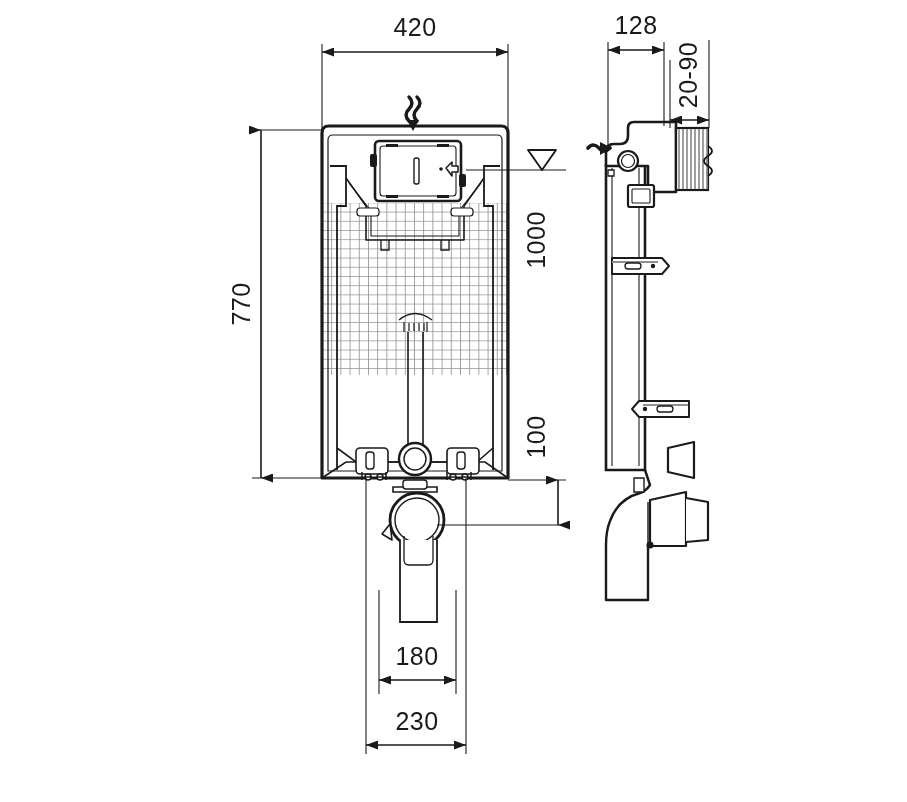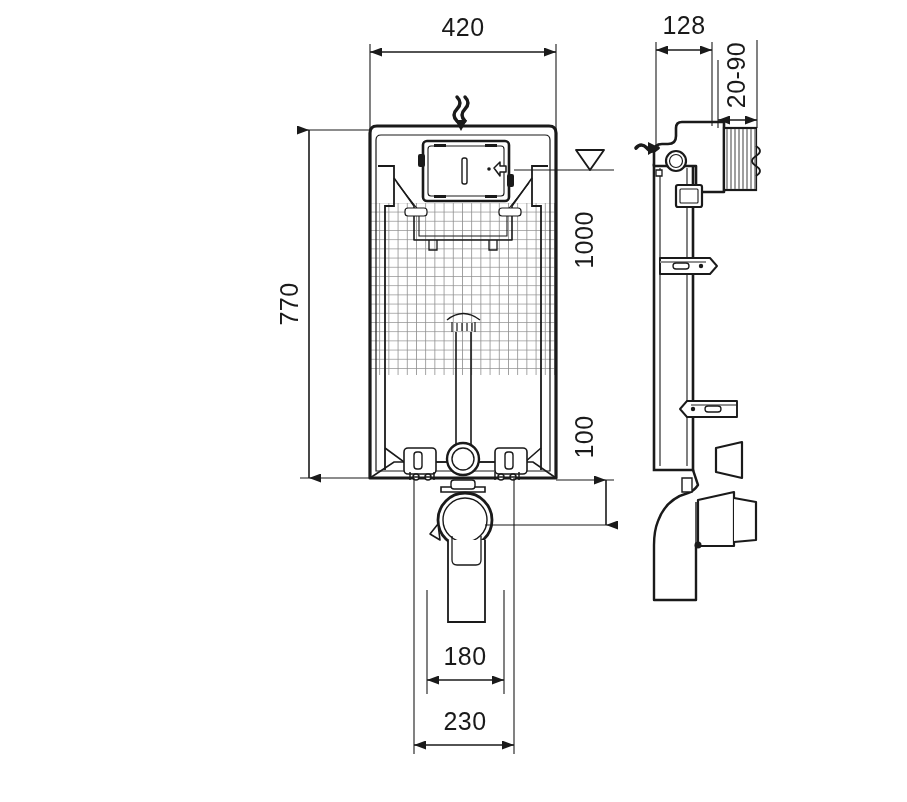--- a/index.html
+++ b/index.html
@@ -1,18 +1,18 @@
 <!DOCTYPE html>
 <html><head>
 <meta charset="utf-8">
 <style>
   html,body{margin:0;padding:0;background:#ffffff;}
   body{width:907px;height:802px;position:relative;overflow:hidden;
        font-family:"Liberation Sans",sans-serif;color:#1a1a1a;}
-  #sheet{position:absolute;left:0;top:0;width:725px;height:802px;margin-left:48px;}
+  #sheet{position:absolute;left:0;top:0;width:725px;height:802px;}
   svg{display:block;}
   .dimtext{font-family:"Liberation Sans",sans-serif;font-size:25px;fill:#1a1a1a;letter-spacing:0.5px;}
 </style>
 </head>
 <body>
 
 <div id="sheet">
 <svg width="907" height="802" viewBox="0 0 907 802">
 
   <defs>

